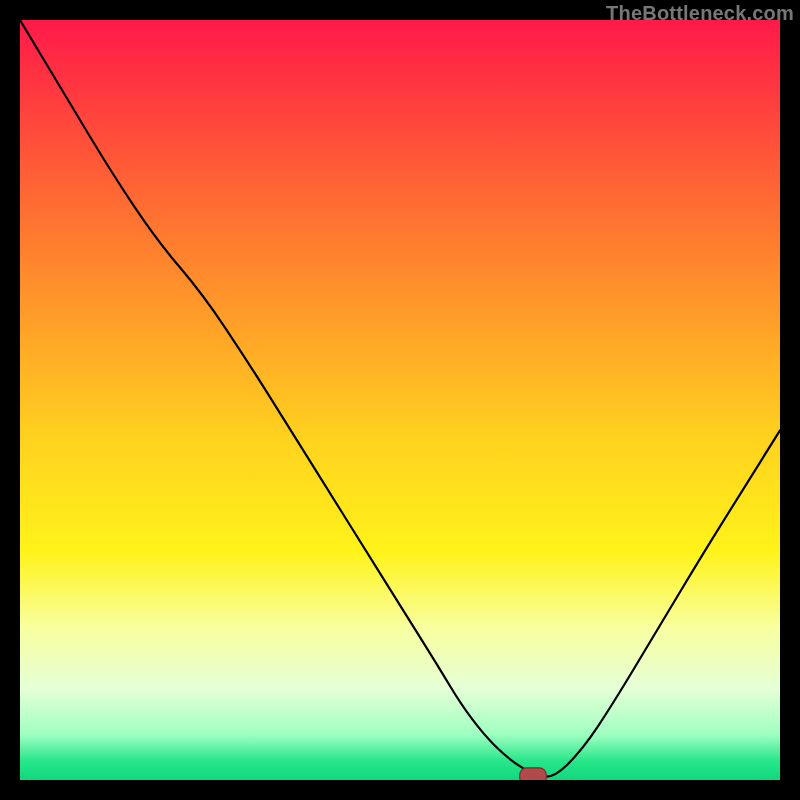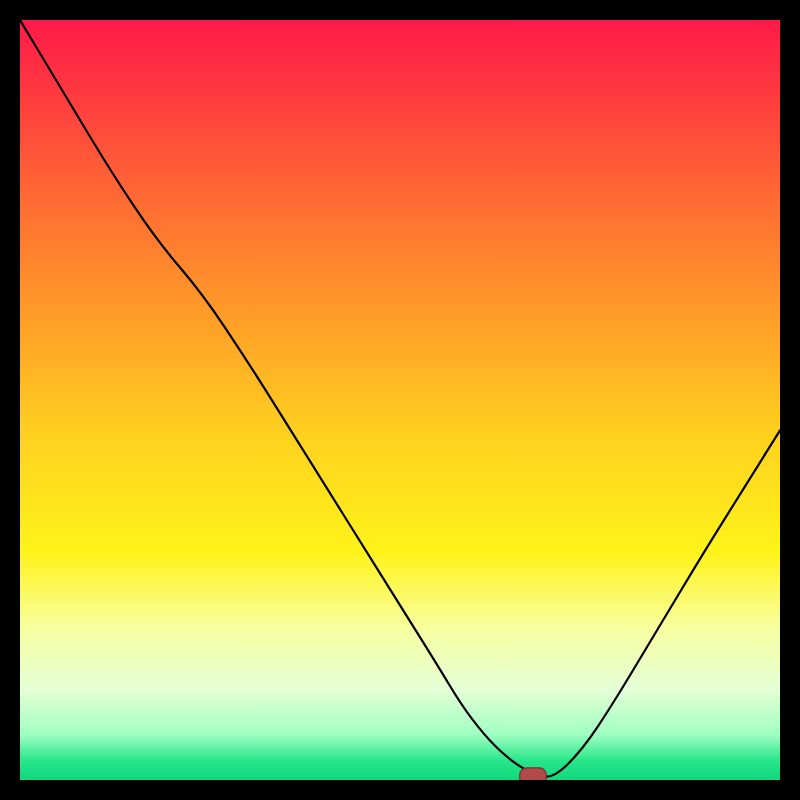--- a/index.html
+++ b/index.html
@@ -47,20 +47,21 @@
     fill: none;
     stroke: #000000;
     stroke-width: 2.2;
     stroke-linejoin: round;
     stroke-linecap: round;
   }
 </style>
 </head>
 <body>
 <div class="frame">
+  <div class="watermark">TheBottleneck.com</div>
 
   <div class="plot-area">
     <svg id="chart-svg" width="760" height="760" viewBox="0 0 760 760" preserveAspectRatio="none">
       <defs>
         <linearGradient id="bg-grad" x1="0" y1="0" x2="0" y2="1">
 
         <stop offset="0%" stop-color="#ff1a49"></stop>
             <stop offset="10%" stop-color="#ff3b3f"></stop>
             <stop offset="25%" stop-color="#ff6f32"></stop>
             <stop offset="40%" stop-color="#ffa028"></stop>

